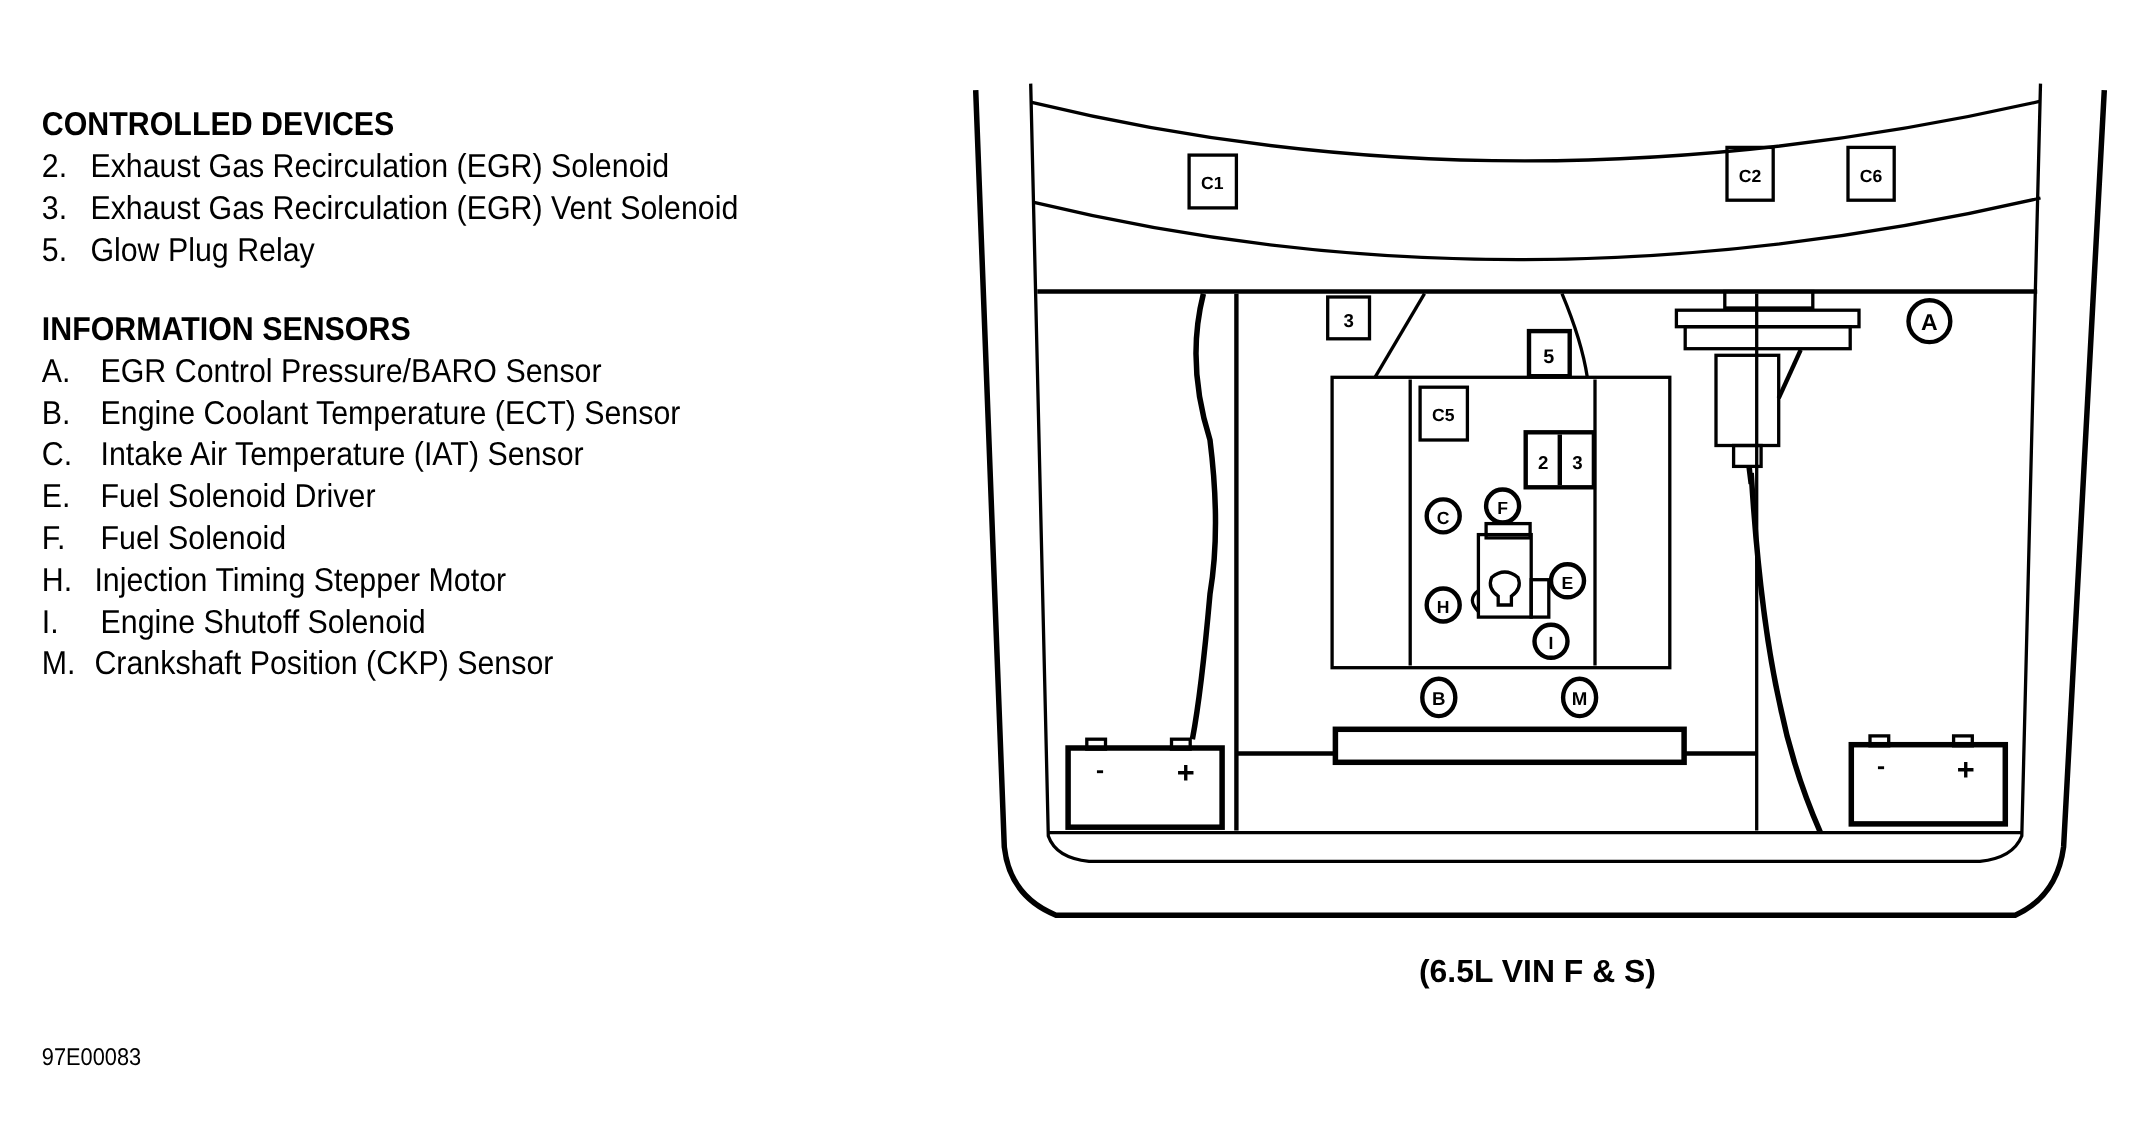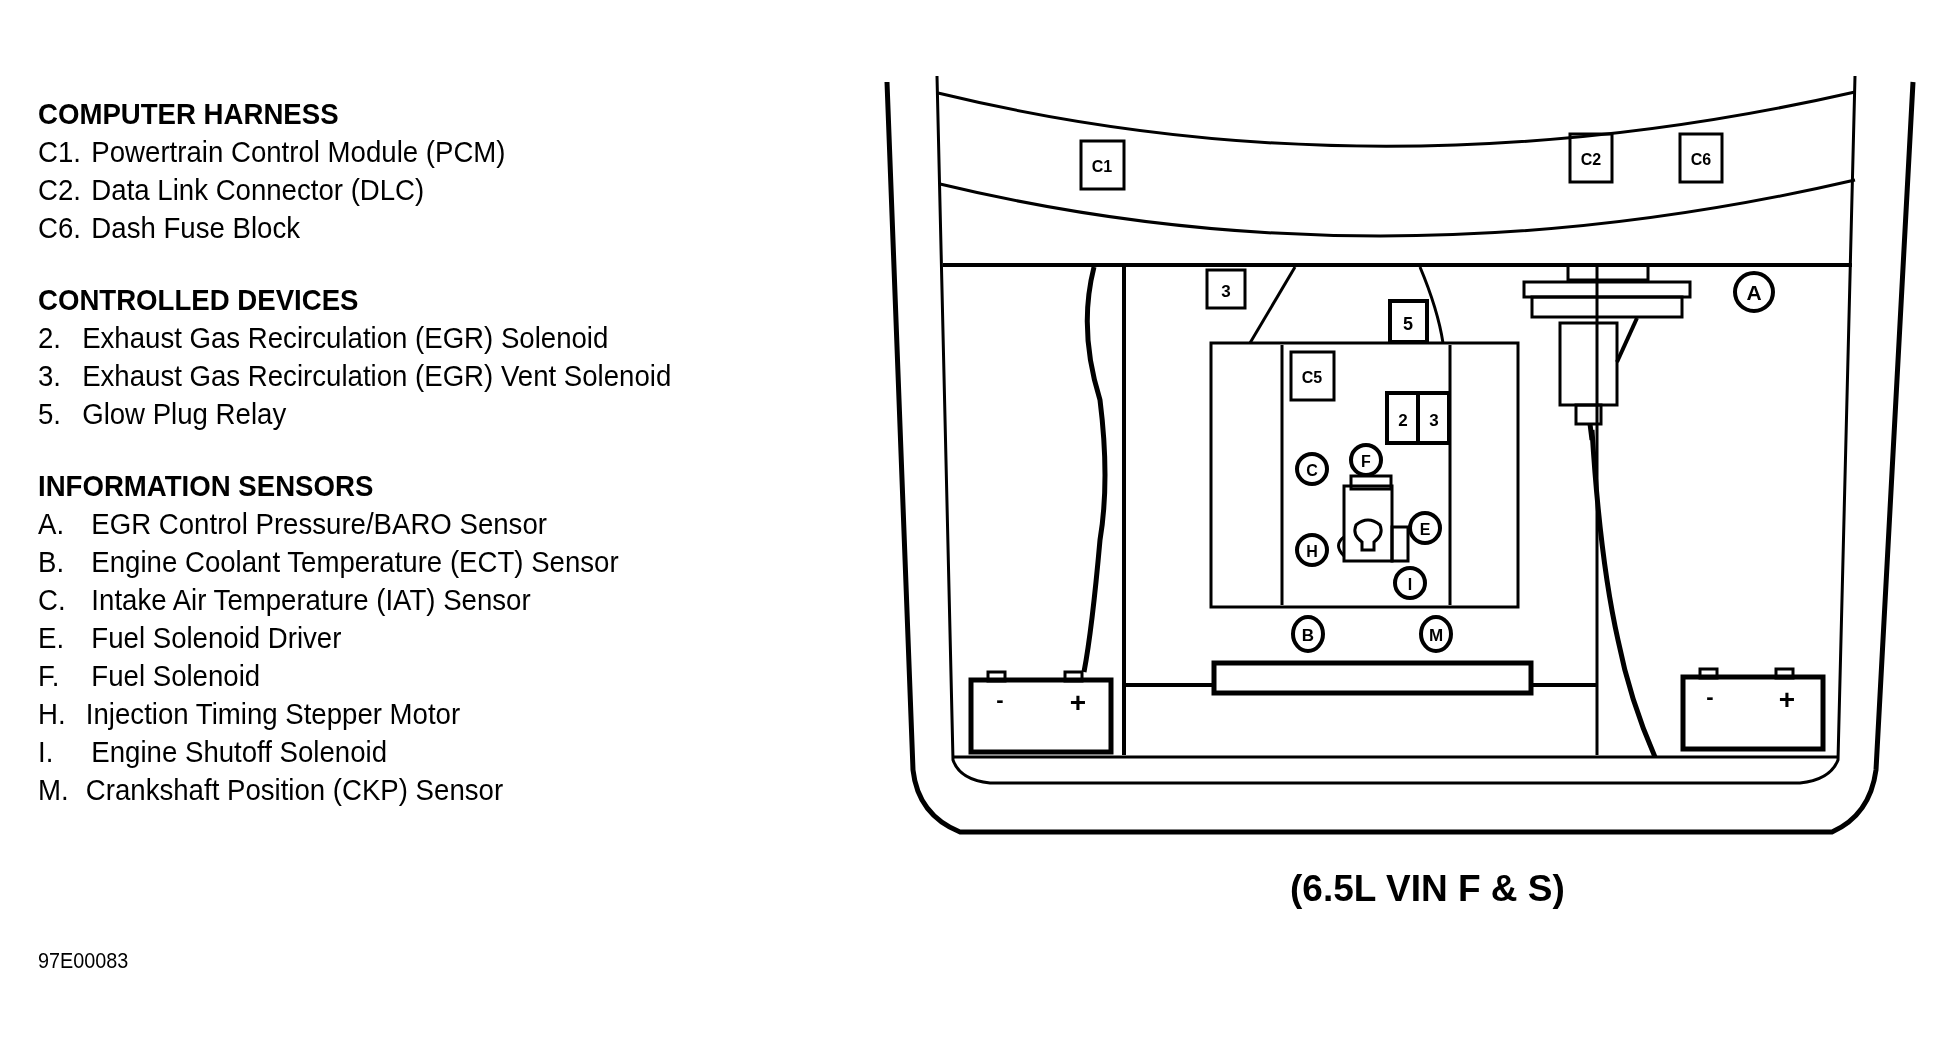--- a/index.html
+++ b/index.html
@@ -2,35 +2,29 @@
 <html><head>
 <meta charset="utf-8">
 <style>
   html, body { margin: 0; padding: 0; background: #ffffff; }
   body { width: 1943px; height: 1039px; position: relative; overflow: hidden; font-family: "Liberation Sans", sans-serif; color: #000; }
   .legend { position: absolute; left: 38px; top: 95px; width: 820px; }
   .section { margin-bottom: 34px; }
   .section-title { font-weight: bold; font-size: 30px; line-height: 38px; transform: scaleX(0.92); transform-origin: left; white-space: nowrap; }
   .item { font-size: 30px; line-height: 38px; white-space: nowrap; transform: scaleX(0.92); transform-origin: left; }
   .item .key { display: inline-block; min-width: 58px; }
-  .caption { position: absolute; left: 1290px; top: 868px; font-size: 37px; font-weight: bold; white-space: nowrap; }
+  .caption { position: absolute; left: 1290px; top: 868px; font-size: 29px; font-weight: bold; white-space: nowrap; }
   .figure-id { position: absolute; left: 38px; top: 948px; font-size: 22px; transform: scaleX(0.9); transform-origin: left; }
   svg.diagram { position: absolute; left: 0; top: 0; }
   svg text { font-family: "Liberation Sans", sans-serif; font-weight: bold; }
 </style>
 </head>
 <body>
 
 <div class="legend">
-  <div class="section">
-    <div class="section-title">COMPUTER HARNESS</div>
-    <div class="item"><span class="key">C1.</span><span>Powertrain Control Module (PCM)</span></div>
-    <div class="item"><span class="key">C2.</span><span>Data Link Connector (DLC)</span></div>
-    <div class="item"><span class="key">C6.</span><span>Dash Fuse Block</span></div>
-  </div>
   <div class="section">
     <div class="section-title">CONTROLLED DEVICES</div>
     <div class="item"><span class="key" style="min-width:48px">2.</span><span>Exhaust Gas Recirculation (EGR) Solenoid</span></div>
     <div class="item"><span class="key" style="min-width:48px">3.</span><span>Exhaust Gas Recirculation (EGR) Vent Solenoid</span></div>
     <div class="item"><span class="key" style="min-width:48px">5.</span><span>Glow Plug Relay</span></div>
   </div>
   <div class="section">
     <div class="section-title">INFORMATION SENSORS</div>
     <div class="item"><span class="key">A.</span><span>EGR Control Pressure/BARO Sensor</span></div>
     <div class="item"><span class="key">B.</span><span>Engine Coolant Temperature (ECT) Sensor</span></div>

